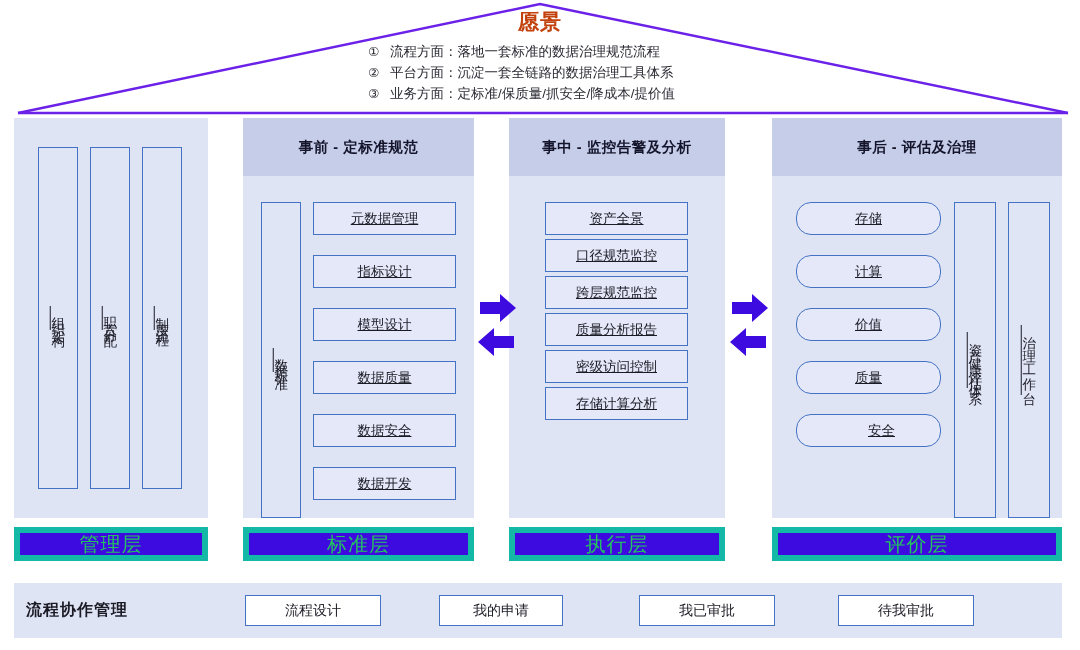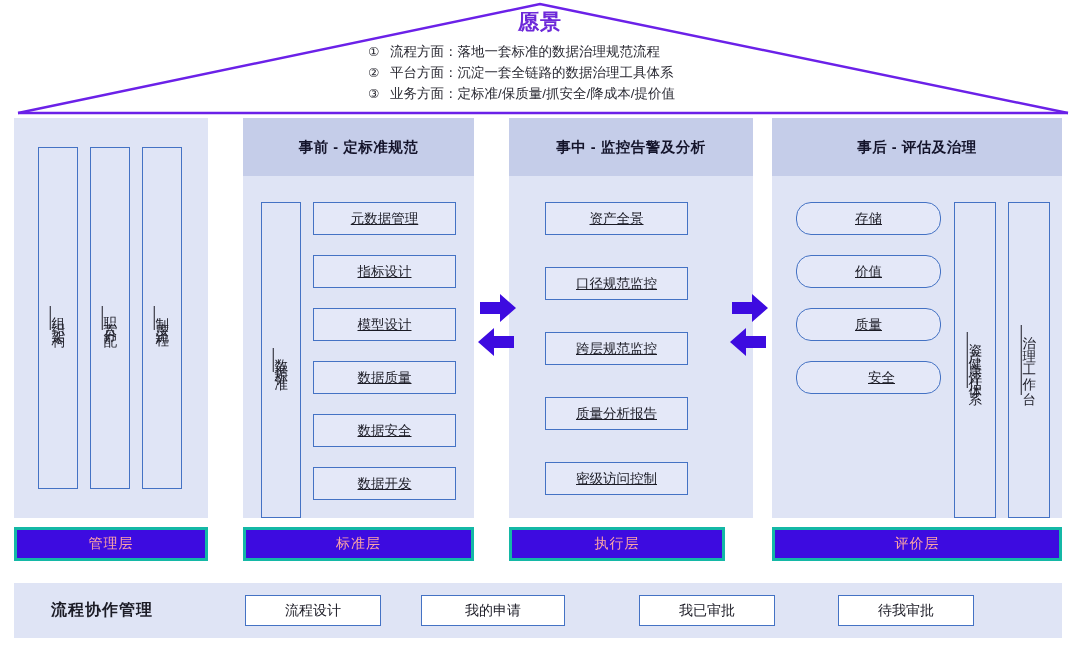--- a/index.html
+++ b/index.html
@@ -9,21 +9,21 @@
     color:#1b1b25;overflow:hidden;position:relative;
   }
   .stage{position:absolute;left:0;top:0;width:1080px;height:650px;}
 
   
   .roof{position:absolute;left:0;top:0;width:1080px;height:118px;}
   .roof svg{display:block;}
 
   .vision-title{
     position:absolute;left:0;top:8px;width:1080px;text-align:center;
-    font-size:21px;font-weight:bold;letter-spacing:1px;color:#6d28d9;
+    font-size:21px;font-weight:bold;letter-spacing:1px;color:#c2410c;
   }
   .vision-list{
     position:absolute;left:368px;top:42px;width:420px;
   }
   .vision-row{
     display:flex;align-items:flex-start;font-size:13.5px;line-height:20px;
     color:#2a2a33;margin-bottom:1px;white-space:nowrap;
   }
   .vision-num{width:22px;flex:none;color:#2a2a33;font-size:12.5px;line-height:20px;}
   .vision-text{flex:none;}
@@ -57,48 +57,48 @@
   .c1-box{position:absolute;top:29px;width:40px;height:342px;}
 
   
   .c2-std{position:absolute;left:18px;top:26px;width:40px;height:316px;}
   .c2-list{position:absolute;left:70px;top:26px;width:143px;}
   .c2-list .cell{height:33px;margin-bottom:20px;}
   .c2-list .cell:last-child{margin-bottom:0;}
 
   
   .c3-list{position:absolute;left:36px;top:26px;width:143px;}
-  .c3-list .cell{height:33px;margin-bottom:32px;}
+  .c3-list .cell{height:33px;margin-bottom:4px;}
   .c3-list .cell:last-child{margin-bottom:0;}
 
   
   .c4-list{position:absolute;left:24px;top:26px;width:145px;}
   .c4-list .cell{height:33px;margin-bottom:20px;border-radius:15px;}
   .c4-list .cell:last-child{margin-bottom:8px;padding-left:26px;}
   .c4-health{position:absolute;left:182px;top:26px;width:42px;height:316px;}
   .c4-work{position:absolute;left:236px;top:26px;width:42px;height:316px;}
 
   
   .arrow-group{position:absolute;width:46px;height:84px;}
   .arrow-group svg{display:block;}
 
   
   .layerbar{
-    position:absolute;height:34px;background:#3d0be0;border:3px solid #14b8a6;
+    position:absolute;height:34px;background:#3d0be0;border:6px solid #14b8a6;
     box-sizing:border-box;display:flex;align-items:center;justify-content:center;
-    color:#fca5a5;font-size:14px;font-weight:normal;letter-spacing:1px;
+    color:#22c55e;font-size:20px;font-weight:normal;letter-spacing:1px;
   }
 
   
   .process{
     position:absolute;left:14px;top:583px;width:1048px;height:55px;
     background:#dfe4f5;
   }
   .process-label{
-    position:absolute;left:37px;top:0;height:55px;display:flex;align-items:center;
+    position:absolute;left:12px;top:0;height:55px;display:flex;align-items:center;
     font-size:16px;font-weight:bold;color:#1b1b25;letter-spacing:1px;
   }
   .pbox{
     position:absolute;top:12px;height:31px;border:1.6px solid #4472c4;background:#ffffff;
     display:flex;align-items:center;justify-content:center;font-size:14px;color:#1b1b25;
     box-sizing:border-box;
   }
 </style>
 </head>
 <body>
@@ -155,39 +155,40 @@
           <div class="cell">元数据管理</div>
           <div class="cell">指标设计</div>
           <div class="cell">模型设计</div>
           <div class="cell">数据质量</div>
           <div class="cell">数据安全</div>
           <div class="cell">数据开发</div>
         </div>
       </div>
     </div>
 
-    <div class="col" style="left:509px;width:244px;">
+    <div class="col" style="left:509px;width:216px;">
       <div class="col-head">事中 - 监控告警及分析</div>
       <div class="col-body" style="height:342px;">
         <div class="c3-list">
           <div class="cell">资产全景</div>
           <div class="cell">口径规范监控</div>
           <div class="cell">跨层规范监控</div>
           <div class="cell">质量分析报告</div>
           <div class="cell">密级访问控制</div>
           <div class="cell">存储计算分析</div>
         </div>
       </div>
     </div>
 
     <div class="col" style="left:772px;width:290px;">
       <div class="col-head">事后 - 评估及治理</div>
       <div class="col-body" style="height:342px;">
         <div class="c4-list">
           <div class="cell">存储</div>
+          <div class="cell">计算</div>
           <div class="cell">价值</div>
           <div class="cell">质量</div>
           <div class="cell">安全</div>
         </div>
         <div class="cell tall c4-health">
           <span class="vcell" style="letter-spacing:7px;">资产健康评估体系</span>
         </div>
         <div class="cell tall c4-work">
           <span class="vcell" style="letter-spacing:14px;">治理工作台</span>
         </div>
@@ -211,18 +212,18 @@
   </div>
 
   <div class="layerbar" style="left:14px;top:527px;width:194px;">管理层</div>
   <div class="layerbar" style="left:243px;top:527px;width:231px;">标准层</div>
   <div class="layerbar" style="left:509px;top:527px;width:216px;">执行层</div>
   <div class="layerbar" style="left:772px;top:527px;width:290px;">评价层</div>
 
   <div class="process">
     <div class="process-label">流程协作管理</div>
     <div class="pbox" style="left:231px;width:136px;">流程设计</div>
-    <div class="pbox" style="left:407px;width:144px;">我的申请</div>
+    <div class="pbox" style="left:425px;width:124px;">我的申请</div>
     <div class="pbox" style="left:824px;width:136px;">待我审批</div>
     <div class="pbox" style="left:625px;width:136px;">我已审批</div>
   </div>
 
 </div>
 
 </body></html>

